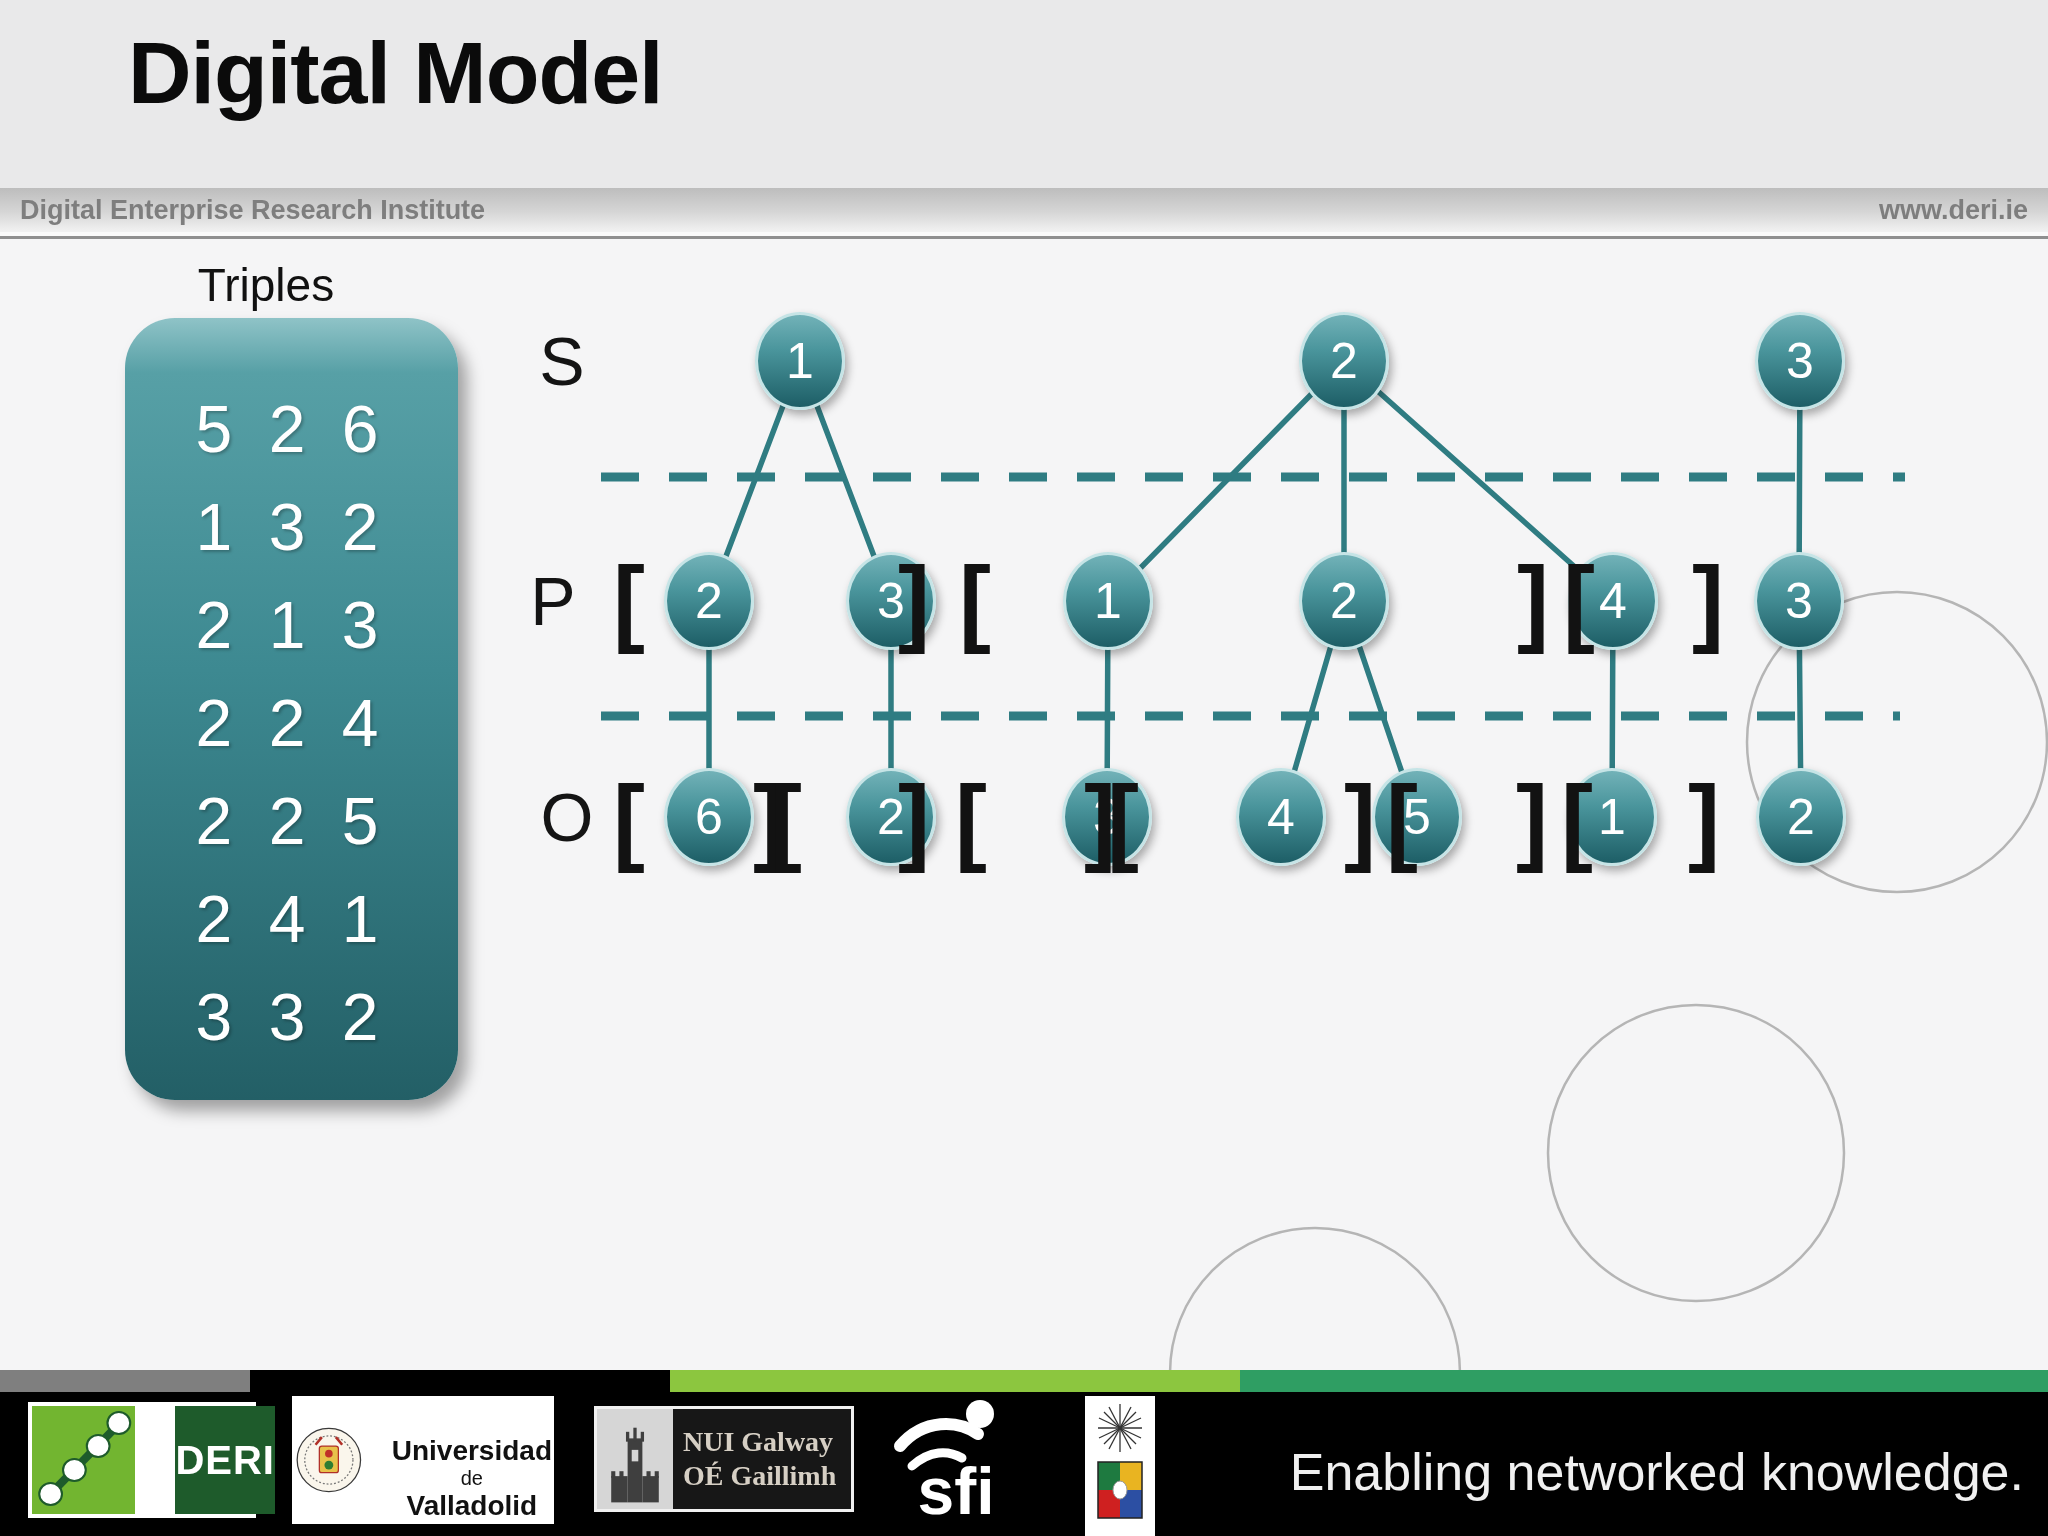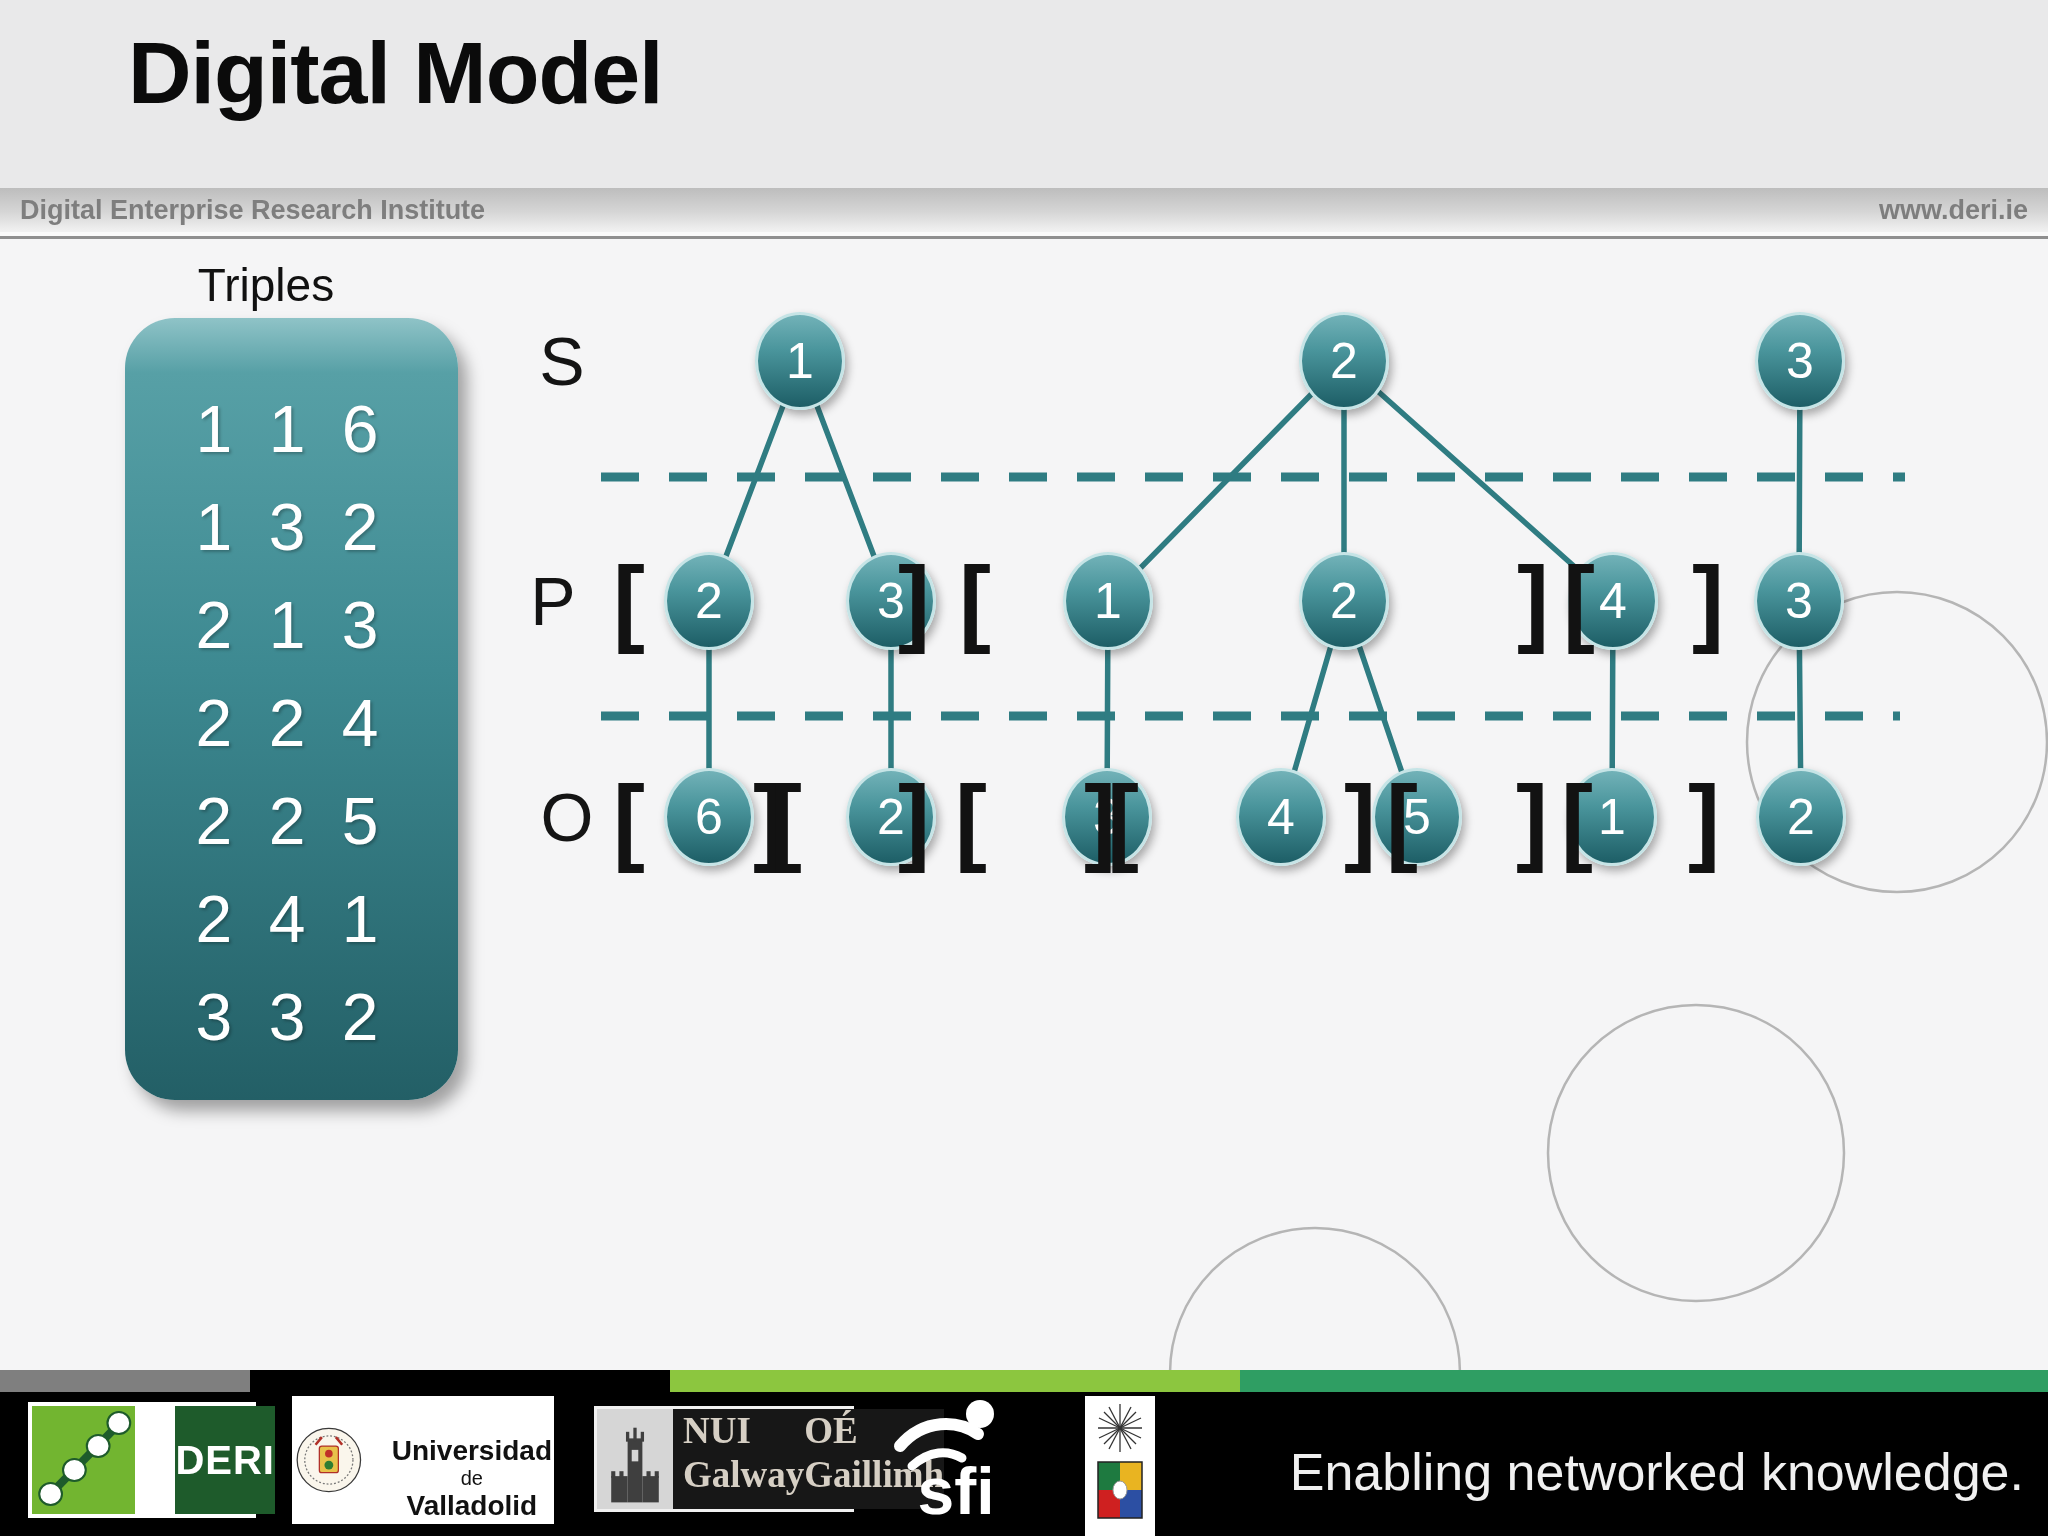--- a/index.html
+++ b/index.html
@@ -44,23 +44,23 @@
   .deri-dark{flex:1;background:#1e5b2b;color:#fff;display:flex;align-items:center;
              justify-content:center;font-size:40px;font-weight:700;letter-spacing:1px;}
   .uva-logo{position:absolute;left:292px;top:4px;width:262px;height:128px;background:#fff;
             display:flex;align-items:flex-end;box-sizing:border-box;padding:2px;gap:28px;}
   .uva-text{flex:1;text-align:center;color:#111;line-height:1.15;}
   .uva-l1,.uva-l3{font-size:28px;font-weight:700;}
   .uva-l2{font-size:20px;}
   .nuig-logo{position:absolute;left:594px;top:14px;width:260px;height:106px;background:#f0f0f0;
              box-sizing:border-box;padding:3px;display:flex;}
   .nuig-tower{flex:0 0 76px;background:#d6d6d6;display:flex;align-items:flex-end;justify-content:center;}
-  .nuig-dark{flex:1;background:#171717;color:#d6cfc4;display:flex;flex-direction:row;
+  .nuig-dark{flex:1;background:#171717;color:#d6cfc4;display:flex;flex-direction:column;
              justify-content:center;padding-left:10px;font-family:"Liberation Serif",serif;
-             font-weight:700;font-size:37px;line-height:1.2;}
+             font-weight:700;font-size:28px;line-height:1.2;}
   .sfi-logo{position:absolute;left:878px;top:0px;width:160px;height:140px;}
   .chile-logo{position:absolute;left:1085px;top:4px;width:70px;height:140px;background:#fff;}
   .tagline{position:absolute;right:24px;top:50px;font-size:52px;color:#f0f0f0;white-space:nowrap;}
   .tagline .b{font-weight:400;text-align:right;}
 </style>
 </head>
 <body>
 
 <div class="slide">
 
@@ -92,21 +92,21 @@
       <line x1="1108" y1="601" x2="1107" y2="817" stroke="#2f7c82" stroke-width="5.5" stroke-linecap="round"></line>
       <line x1="1344" y1="601" x2="1281" y2="817" stroke="#2f7c82" stroke-width="5.5" stroke-linecap="round"></line>
       <line x1="1344" y1="601" x2="1417" y2="817" stroke="#2f7c82" stroke-width="5.5" stroke-linecap="round"></line>
       <line x1="1613" y1="601" x2="1612" y2="817" stroke="#2f7c82" stroke-width="5.5" stroke-linecap="round"></line>
       <line x1="1799" y1="601" x2="1801" y2="817" stroke="#2f7c82" stroke-width="5.5" stroke-linecap="round"></line>
     </svg>
 
   <div class="triples-label">Triples</div>
   <div class="triples-box">
     <div>
-        <div class="triple-row">1 1 6</div>
+        <div class="triple-row">5 2 6</div>
         <div class="triple-row">1 3 2</div>
         <div class="triple-row">2 1 3</div>
         <div class="triple-row">2 2 4</div>
         <div class="triple-row">2 2 5</div>
         <div class="triple-row">2 4 1</div>
         <div class="triple-row">3 3 2</div>
       </div>
   </div>
 
   <div>

